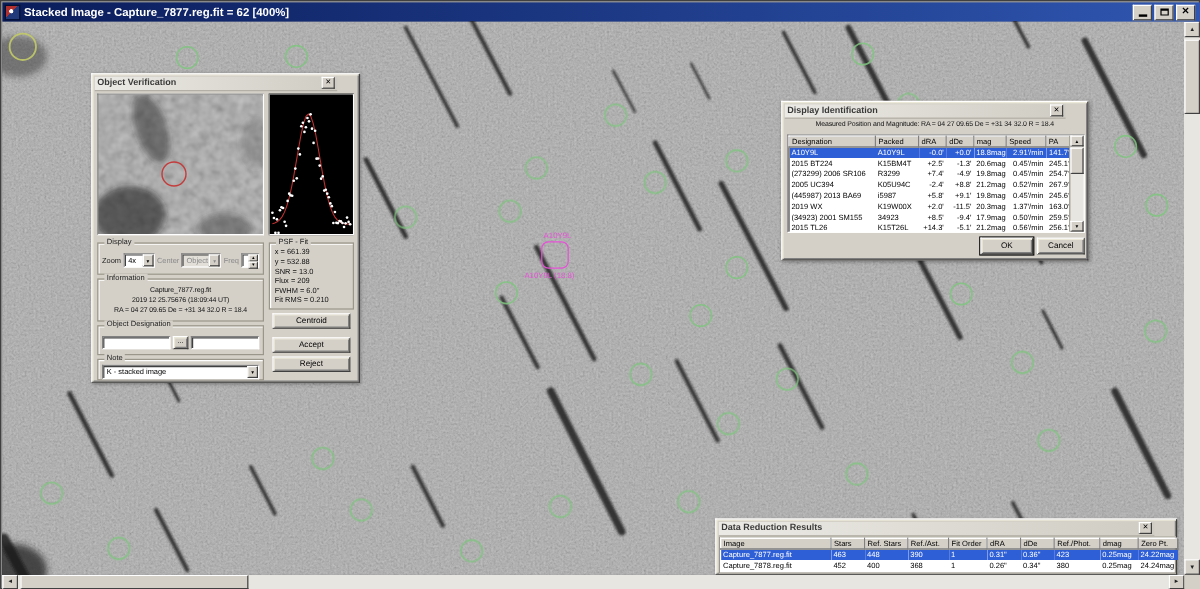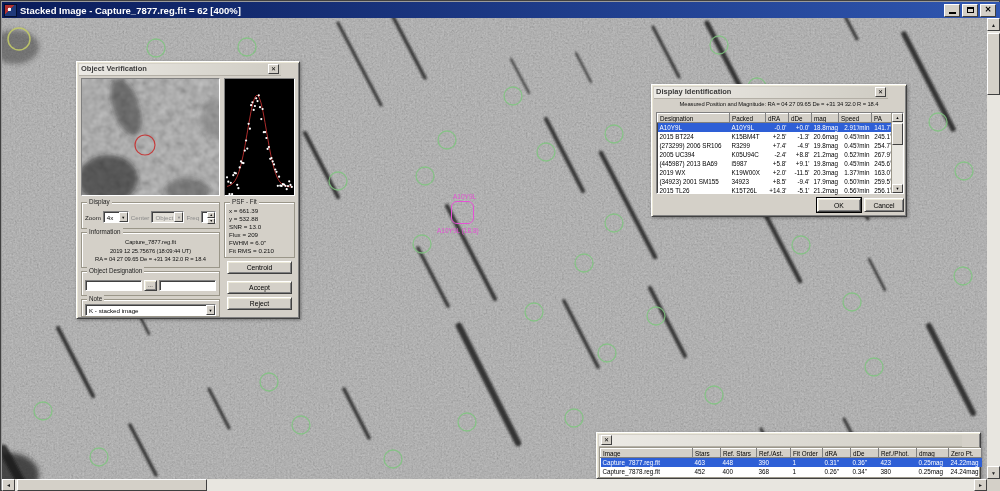--- a/index.html
+++ b/index.html
@@ -519,20 +519,21 @@
         <span class="ms-thumb"></span>
         <span class="ms-btn" style="margin-top:auto">▼</span>
       </div>
     </div>
     <button class="btn default" id="btn-ok">OK</button>
     <button class="btn" id="btn-cancel">Cancel</button>
   </div>
 
   <div class="dialog" id="dlg-results">
     <div class="dlg-titlebar">
+      <span class="dlg-title">Data Reduction Results</span>
       <span class="dlg-close">✕</span>
     </div>
     <div id="dr-wrap">
       <table id="dr-table">
         <colgroup>
           <col style="width:92px">
             <col style="width:28px">
             <col style="width:36px">
             <col style="width:34px">
           <col style="width:32px">

